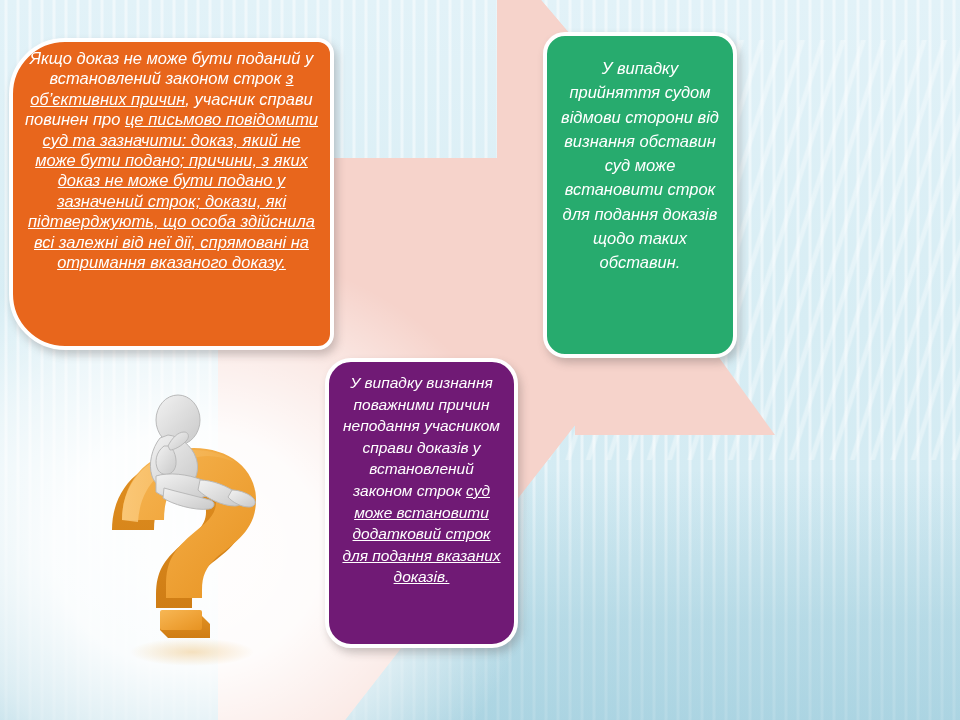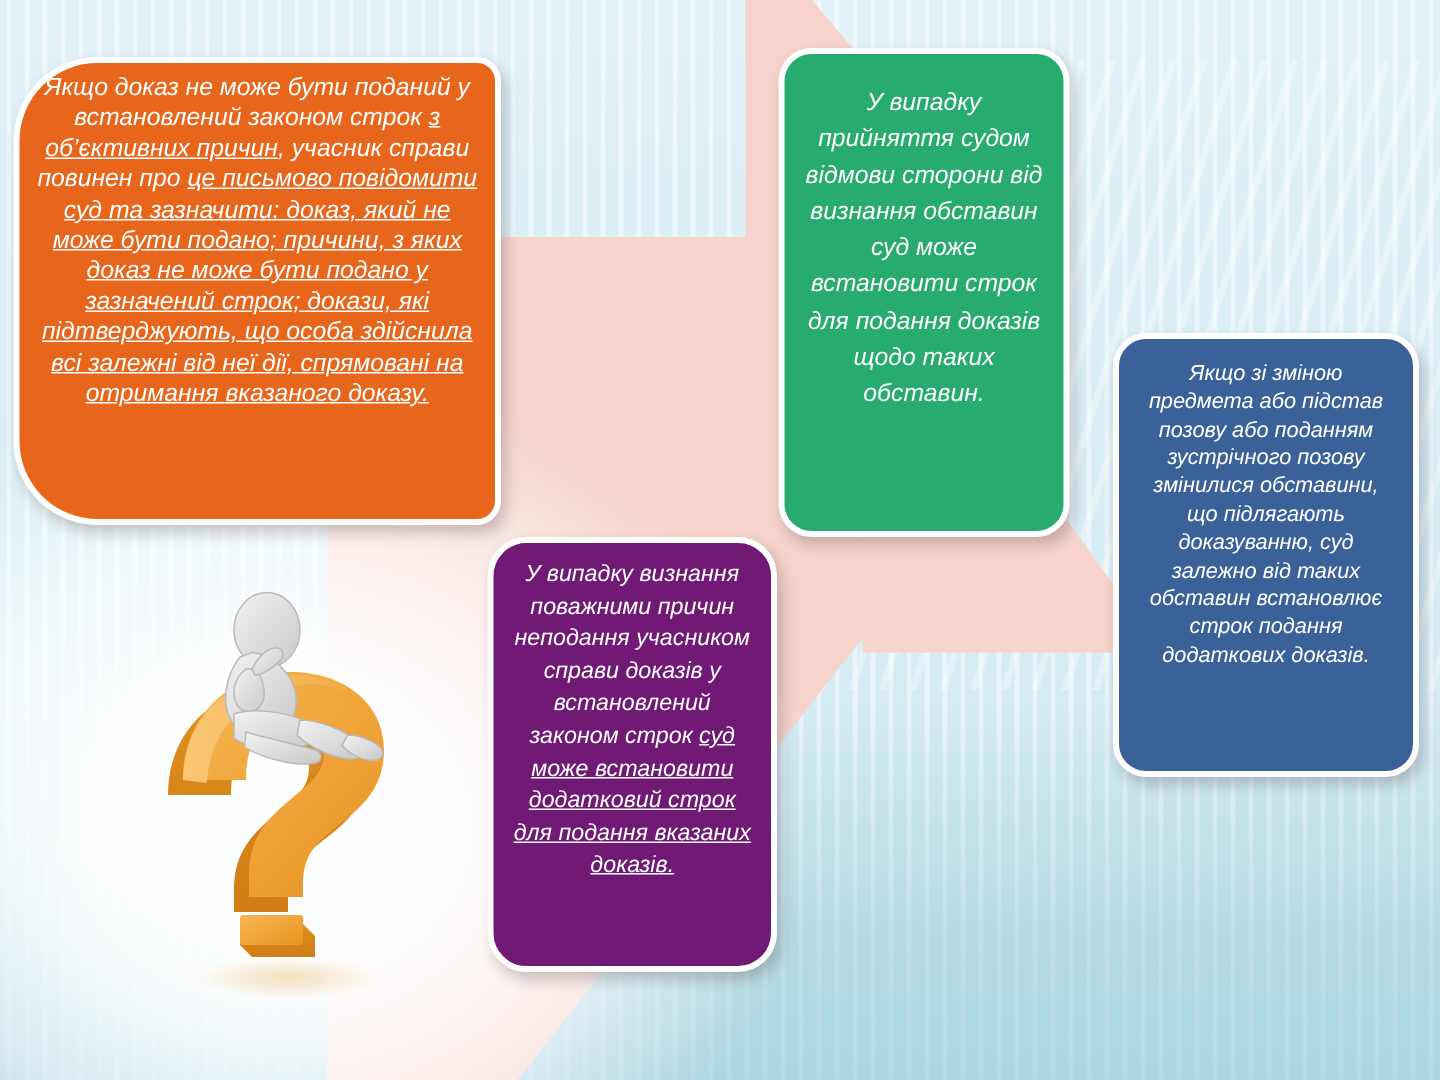--- a/index.html
+++ b/index.html
@@ -183,25 +183,22 @@
         <path d="M104,108 C118,112 136,116 150,120 C156,122 155,128 149,129
                  C134,131 112,124 103,118 Z"></path>
       </g>
     </svg>
   </div>
 
   <div class="box" id="box-orange" style="background: rgb(232, 102, 28);">
     <span class="txt"><span>Якщо доказ не може бути поданий у встановлений законом строк </span><u>з об’єктивних причин</u><span>, учасник справи повинен про </span><u>це </u><u>письмово повідомити суд </u><u>та зазначити: доказ, який не може бути подано; причини, з яких доказ не може бути подано у зазначений строк; докази, які підтверджують, що особа здійснила всі залежні від неї дії, спрямовані на отримання вказаного доказу.</u></span>
   </div>
 
-  <div class="box" id="box-green" style="background: rgb(39, 171, 110);">
+  <div class="box" id="box-green" style="background: rgb(39, 171, 110); margin-left: 24px;">
     <span class="txt"><span>У випадку прийняття судом відмови сторони від визнання обставин суд може встановити строк для подання доказів щодо таких обставин.</span></span>
   </div>
 
-  <div class="box" id="box-blue" style="background: rgb(59, 98, 152);">
-    <span class="txt"><span>Якщо зі зміною предмета або підстав позову або поданням зустрічного позову змінилися обставини, що підлягають доказуванню, суд залежно від таких обставин встановлює строк подання додаткових доказів.</span></span>
-  </div>
 
   <div class="box" id="box-lime" style="background: #701a75;">
     <span class="txt"><span>У випадку визнання поважними причин неподання учасником справи доказів у встановлений законом строк </span><u>суд може встановити додатковий строк для подання вказаних доказів.</u></span>
   </div>
 
 </div>
 
 </body></html>

